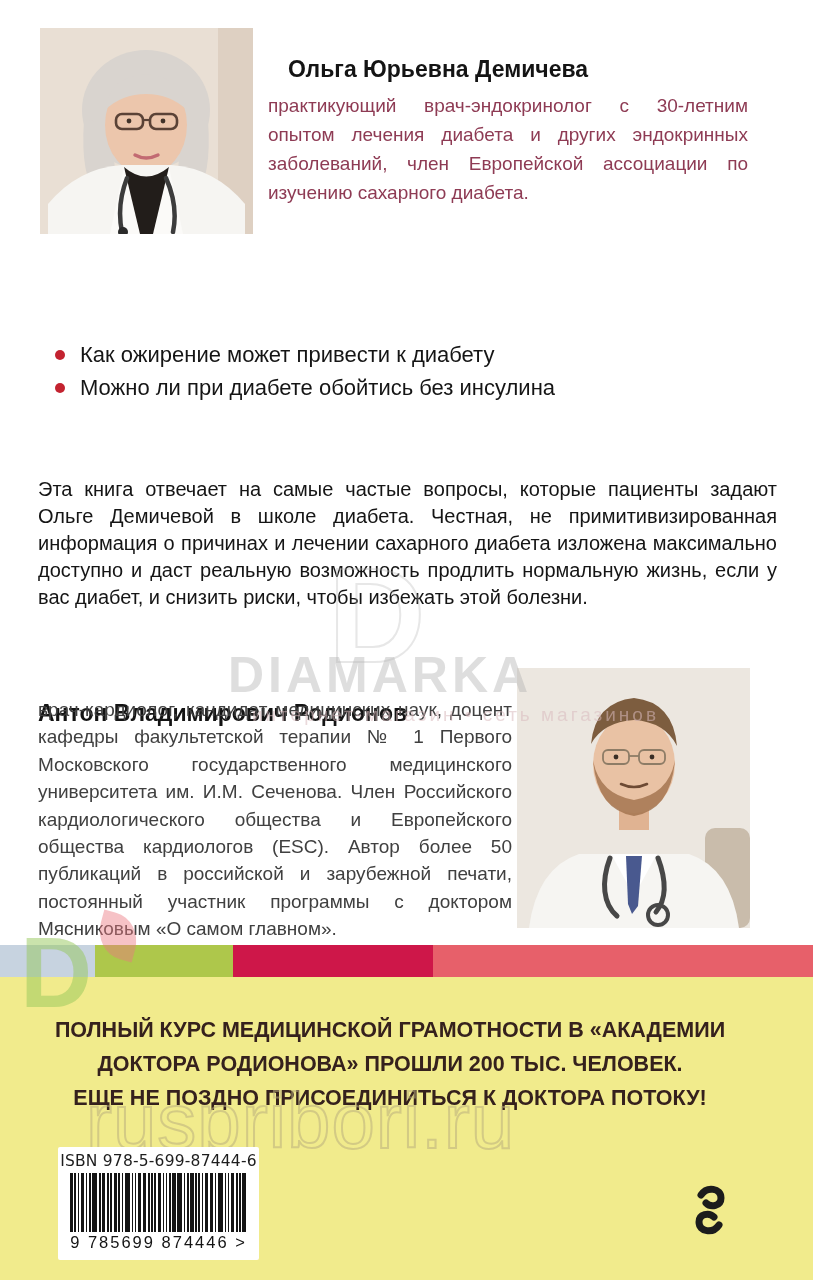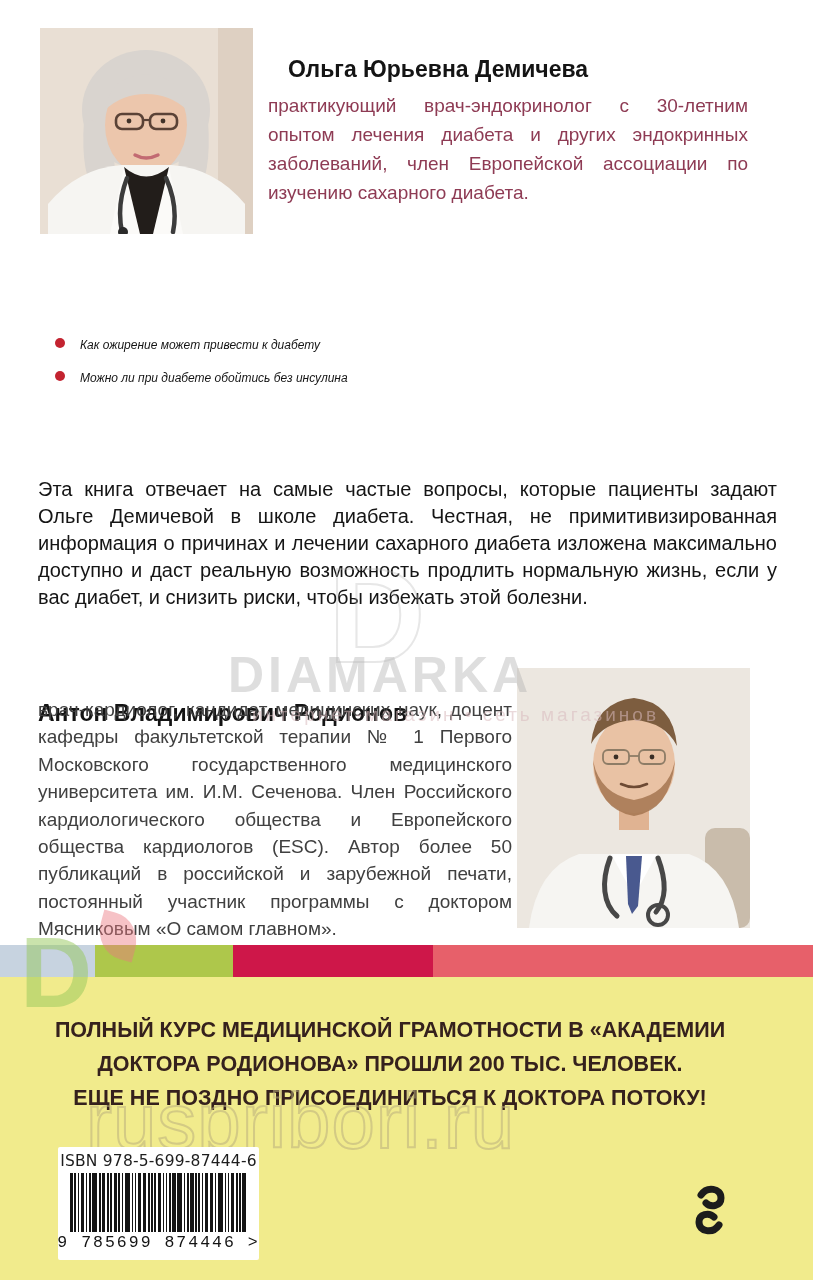--- a/index.html
+++ b/index.html
@@ -11,21 +11,21 @@
   .photo-olga{left:40px;top:28px;width:213px;height:206px;}
   .olga-name{left:268px;top:56px;font-size:23px;font-weight:bold;color:#141414;white-space:nowrap;margin-left:20px;}
   .olga-bio{left:268px;top:91px;width:480px;font-size:19px;line-height:29px;color:#8e3b54;text-align:justify;}
 
   
   .intro{left:38px;top:258px;width:737px;font-size:20px;line-height:30px;color:#151515;
          text-align:justify;text-indent:14px;}
 
   
   .bullets{left:55px;top:338px;}
-  .bullet-item{display:flex;height:33px;font-size:12px;color:#151515;font-style:italic;}
+  .bullet-item{display:flex;align-items:center;height:33px;font-size:22px;color:#151515;}
   .dot{width:10px;height:10px;border-radius:50%;background:#c32330;margin-right:15px;flex:none;}
 
   
   .description{left:38px;top:476px;width:739px;font-size:20px;line-height:27px;color:#151515;text-align:justify;}
 
   
   .rodionov-name{left:38px;top:700px;font-size:23px;font-weight:bold;color:#141414;white-space:nowrap;}
   .rodionov-bio{left:38px;top:696px;width:474px;font-size:19px;line-height:27.4px;color:#404040;text-align:justify;}
   .photo-anton{left:517px;top:668px;width:233px;height:260px;}
 
@@ -57,21 +57,21 @@
             -webkit-text-stroke:2px rgba(185,175,125,0.55);z-index:2;white-space:nowrap;}
 
   
   .barcode-box{left:58px;top:1147px;width:201px;height:113px;background:#ffffff;z-index:3;
                display:flex;flex-direction:column;align-items:center;padding-top:5px;box-sizing:border-box;
                border-radius:2px;}
   .isbn{font-size:15.5px;color:#1d1d1d;letter-spacing:0.2px;font-family:"DejaVu Sans",sans-serif;white-space:nowrap;}
   .bars{display:flex;align-items:stretch;height:59px;width:178px;margin-top:3px;}
   .bar{background:#141414;margin-right:1.6px;}
   .barcode-digits{font-size:16.5px;color:#141414;margin-top:1px;letter-spacing:2px;
-                  font-family:Liberation Mono, monospace;white-space:nowrap;}
+                  font-family:Liberation Sans, sans-serif;white-space:nowrap;}
 
   
   .eksmo{left:694px;top:1184px;width:32px;height:52px;z-index:3;}
 </style>
 </head>
 <body>
 
 <div class="page">
 
   <div class="abs photo-olga">

